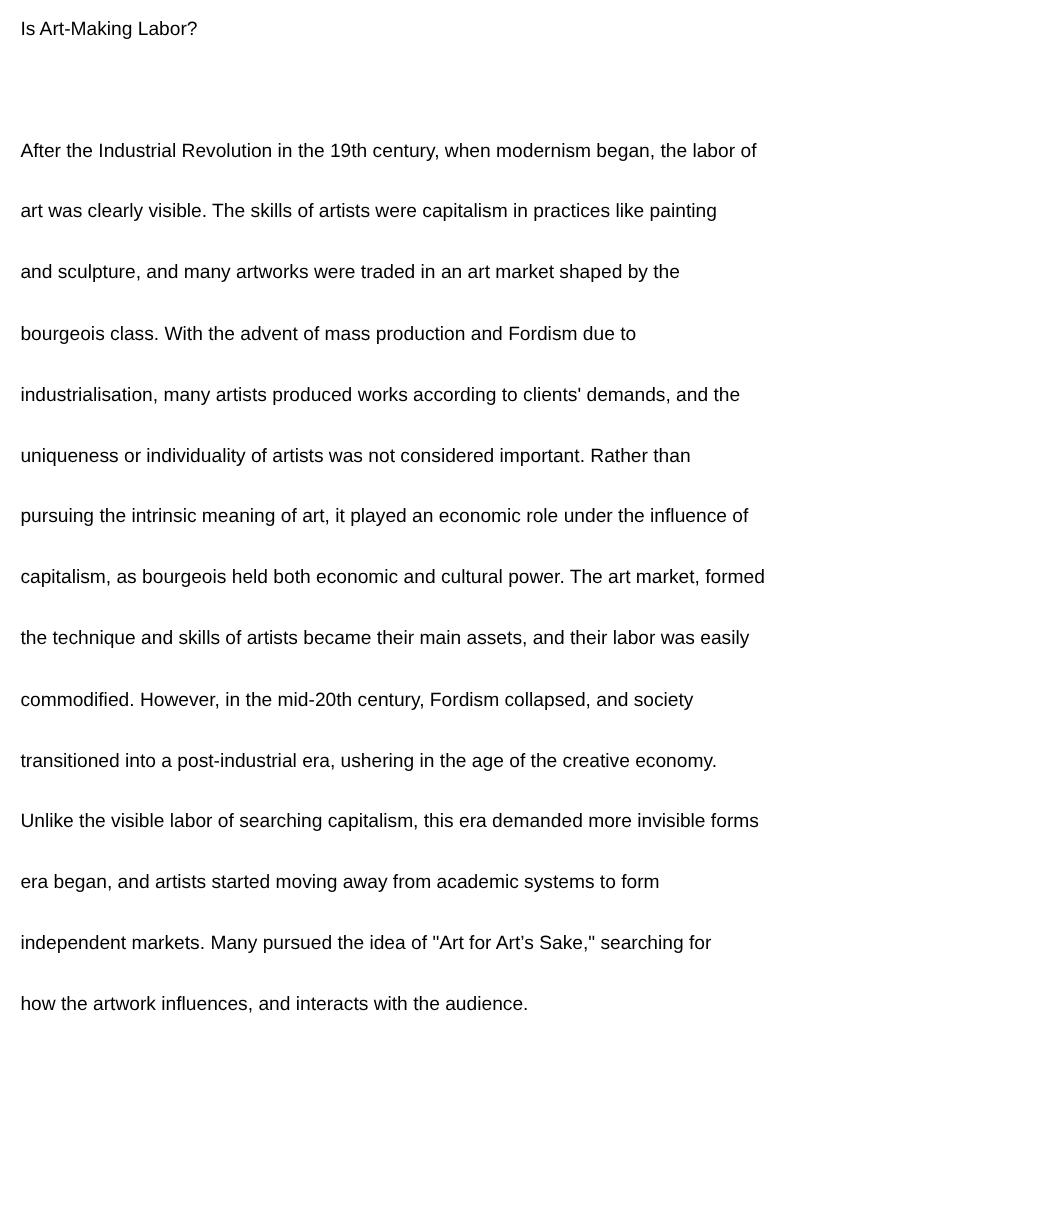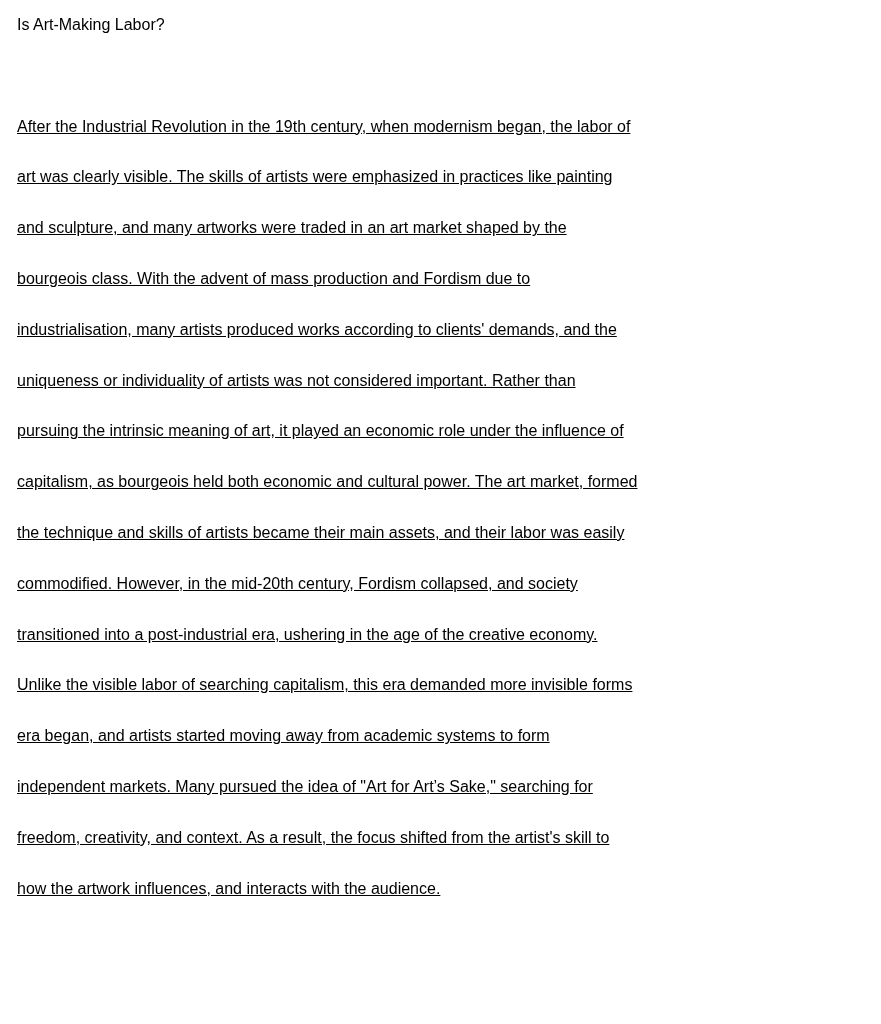--- a/index.html
+++ b/index.html
@@ -26,38 +26,36 @@
   .doc-title {
     height: 50.8px;
     white-space: nowrap;
   }
   .blank-line {
     height: 50.8px;
   }
   .para-line {
     height: 50.8px;
     white-space: nowrap;
-    text-decoration: underline;
   }
 </style>
 </head>
 <body>
 
 <div class="page">
   <div class="doc-title">Is Art-Making Labor?</div>
   <div class="blank-line"></div>
   <div class="para-line">After the Industrial Revolution in the 19th century, when modernism began, the labor of</div>
-  <div class="para-line">art was clearly visible. The skills of artists were emphasized in practices like painting</div>
+  <div class="para-line">art was clearly visible. The skills of artists were capitalism in practices like painting</div>
   <div class="para-line">and sculpture, and many artworks were traded in an art market shaped by the</div>
   <div class="para-line">bourgeois class. With the advent of mass production and Fordism due to</div>
   <div class="para-line">industrialisation, many artists produced works according to clients' demands, and the</div>
   <div class="para-line">uniqueness or individuality of artists was not considered important. Rather than</div>
   <div class="para-line">pursuing the intrinsic meaning of art, it played an economic role under the influence of</div>
   <div class="para-line">capitalism, as bourgeois held both economic and cultural power. The art market, formed</div>
   <div class="para-line">the technique and skills of artists became their main assets, and their labor was easily</div>
   <div class="para-line">commodified. However, in the mid-20th century, Fordism collapsed, and society</div>
   <div class="para-line">transitioned into a post-industrial era, ushering in the age of the creative economy.</div>
   <div class="para-line">Unlike the visible labor of searching capitalism, this era demanded more invisible forms</div>
   <div class="para-line">era began, and artists started moving away from academic systems to form</div>
   <div class="para-line">independent markets. Many pursued the idea of "Art for Art’s Sake," searching for</div>
-  <div class="para-line">freedom, creativity, and context. As a result, the focus shifted from the artist's skill to</div>
   <div class="para-line">how the artwork influences, and interacts with the audience.</div>
 </div>
 
 </body></html>

